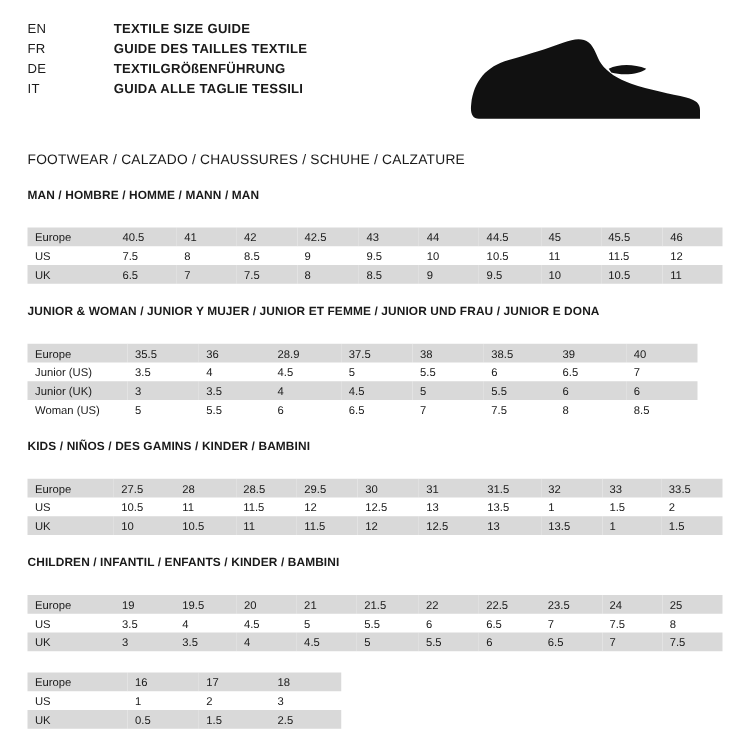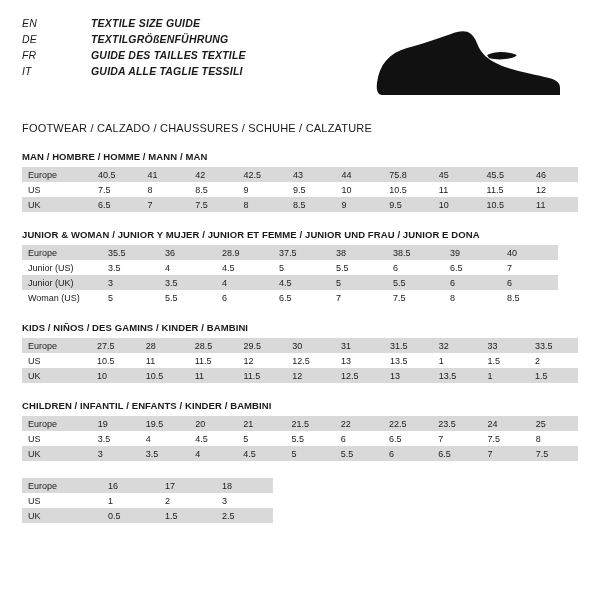--- a/index.html
+++ b/index.html
@@ -20,21 +20,20 @@
     height: 600px;
     box-sizing: border-box;
     padding: 16px 22px 0 22px;
   }
 
   
   .header {
     display: flex;
     align-items: flex-start;
     justify-content: space-between;
-    font-style: italic;
   }
   .lang-block {
     display: flex;
     flex-direction: column;
     gap: 1px;
   }
   .lang-row {
     display: flex;
     font-size: 10.5px;
     line-height: 15px;
@@ -66,21 +65,21 @@
   }
 
   
   .group {
     margin-top: 17px;
   }
   .group-heading {
     font-size: 9.5px;
     font-weight: bold;
     letter-spacing: 0.1px;
-    padding-bottom: 5px;
+    padding-bottom: 20px;
   }
   table.size {
     border-collapse: collapse;
     font-size: 9px;
     table-layout: fixed;
   }
   table.size td {
     height: 15px;
     padding: 0 0 0 6px;
     text-align: left;
@@ -102,26 +101,26 @@
 
 <div class="page">
 
   <div class="header">
     <div class="lang-block">
       <div class="lang-row">
         <span class="lang-code">EN</span>
         <span class="lang-title">TEXTILE SIZE GUIDE</span>
       </div>
       <div class="lang-row">
+        <span class="lang-code">FR</span>
+        <span class="lang-title">GUIDE DES TAILLES TEXTILE</span>
+      </div>
+      <div class="lang-row">
         <span class="lang-code">DE</span>
         <span class="lang-title">TEXTILGRÖßENFÜHRUNG</span>
-      </div>
-      <div class="lang-row">
-        <span class="lang-code">FR</span>
-        <span class="lang-title">GUIDE DES TAILLES TEXTILE</span>
       </div>
       <div class="lang-row">
         <span class="lang-code">IT</span>
         <span class="lang-title">GUIDA ALLE TAGLIE TESSILI</span>
       </div>
     </div>
 
     <div class="shoe-wrap">
       <svg width="200" height="80" viewBox="0 0 200 80" aria-hidden="true">
         <path fill="#111111" d="M10 58 C12 40 22 28 40 23 C58 18 70 14 84 9 C92 6 99 5 104 9
@@ -139,21 +138,21 @@
     <table class="size">
       <tbody>
         <tr class="shaded">
           <td class="label">Europe</td>
           <td class="val">40.5</td>
           <td class="val">41</td>
           <td class="val">42</td>
           <td class="val">42.5</td>
           <td class="val">43</td>
           <td class="val">44</td>
-          <td class="val">75.8</td>
+          <td class="val">44.5</td>
           <td class="val">45</td>
           <td class="val">45.5</td>
           <td class="val">46</td>
         </tr>
         <tr>
           <td class="label">US</td>
           <td class="val">7.5</td>
           <td class="val">8</td>
           <td class="val">8.5</td>
           <td class="val">9</td>

